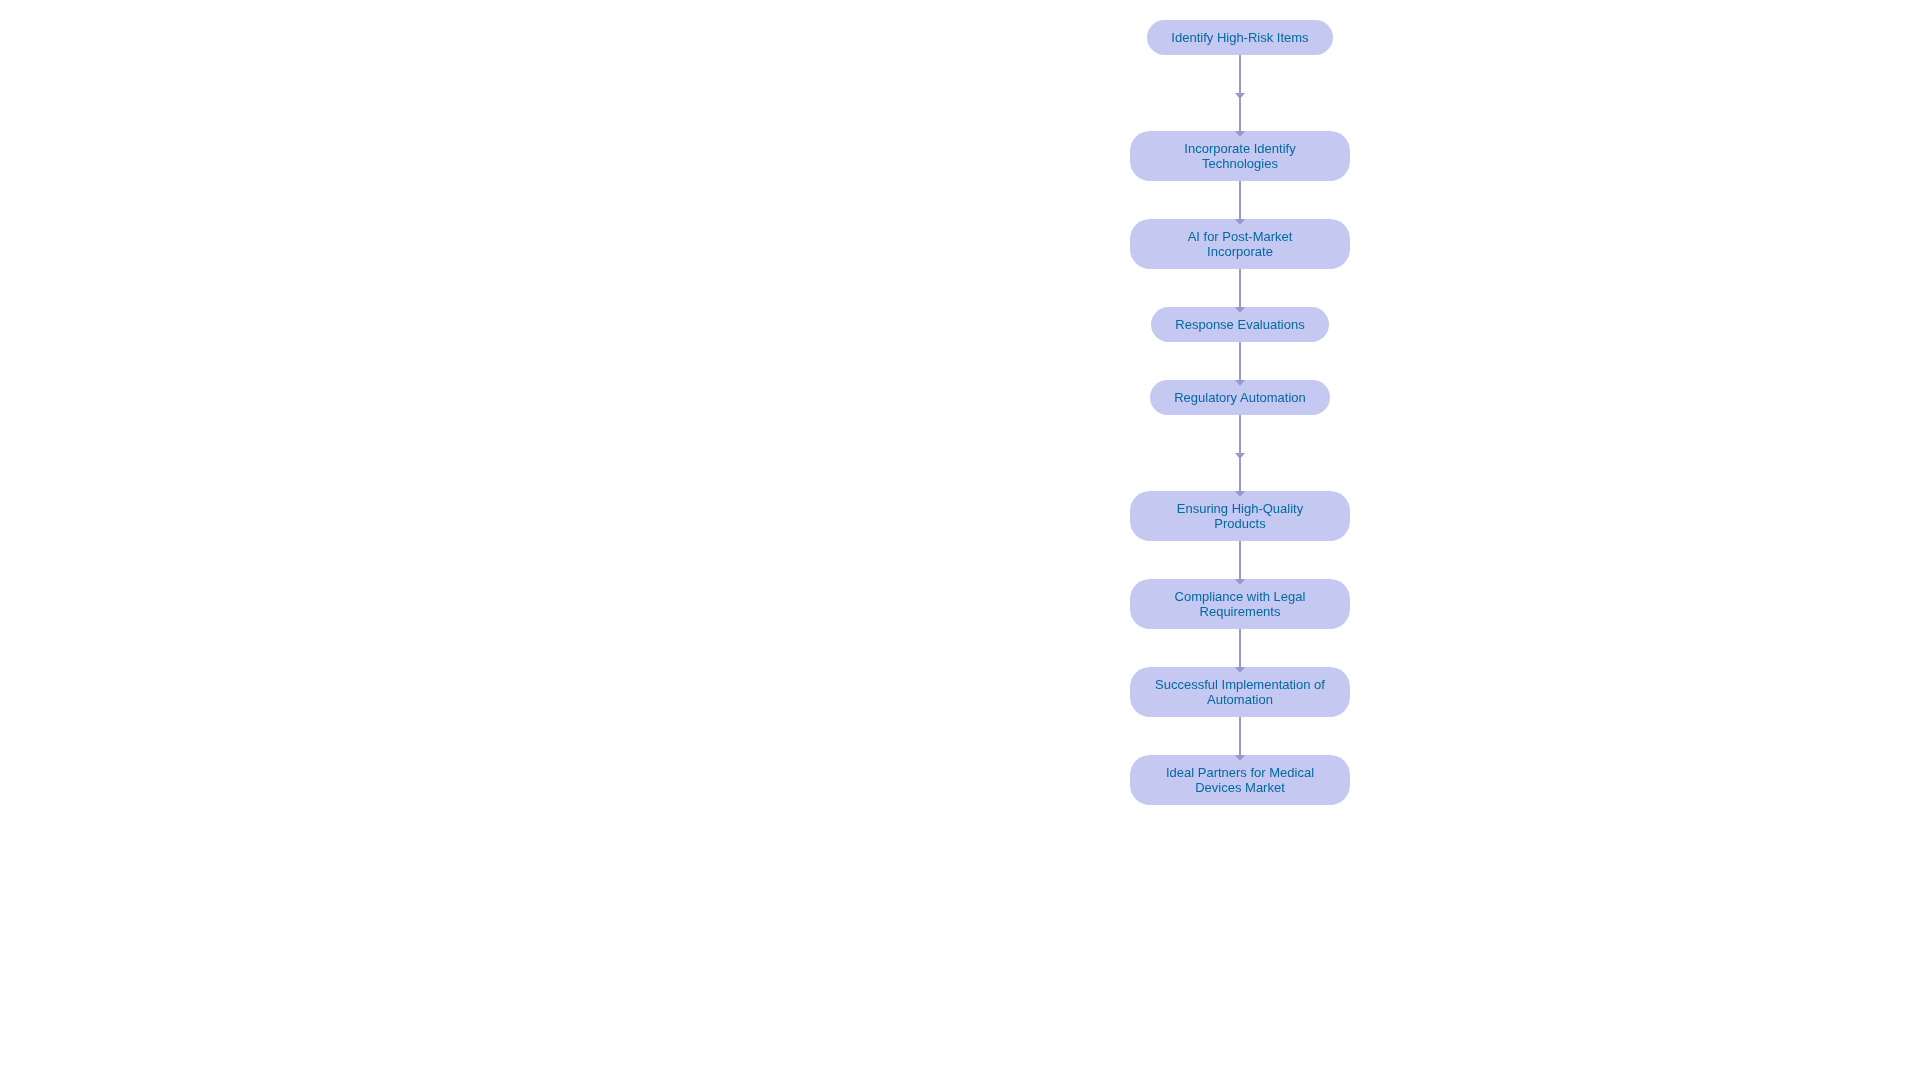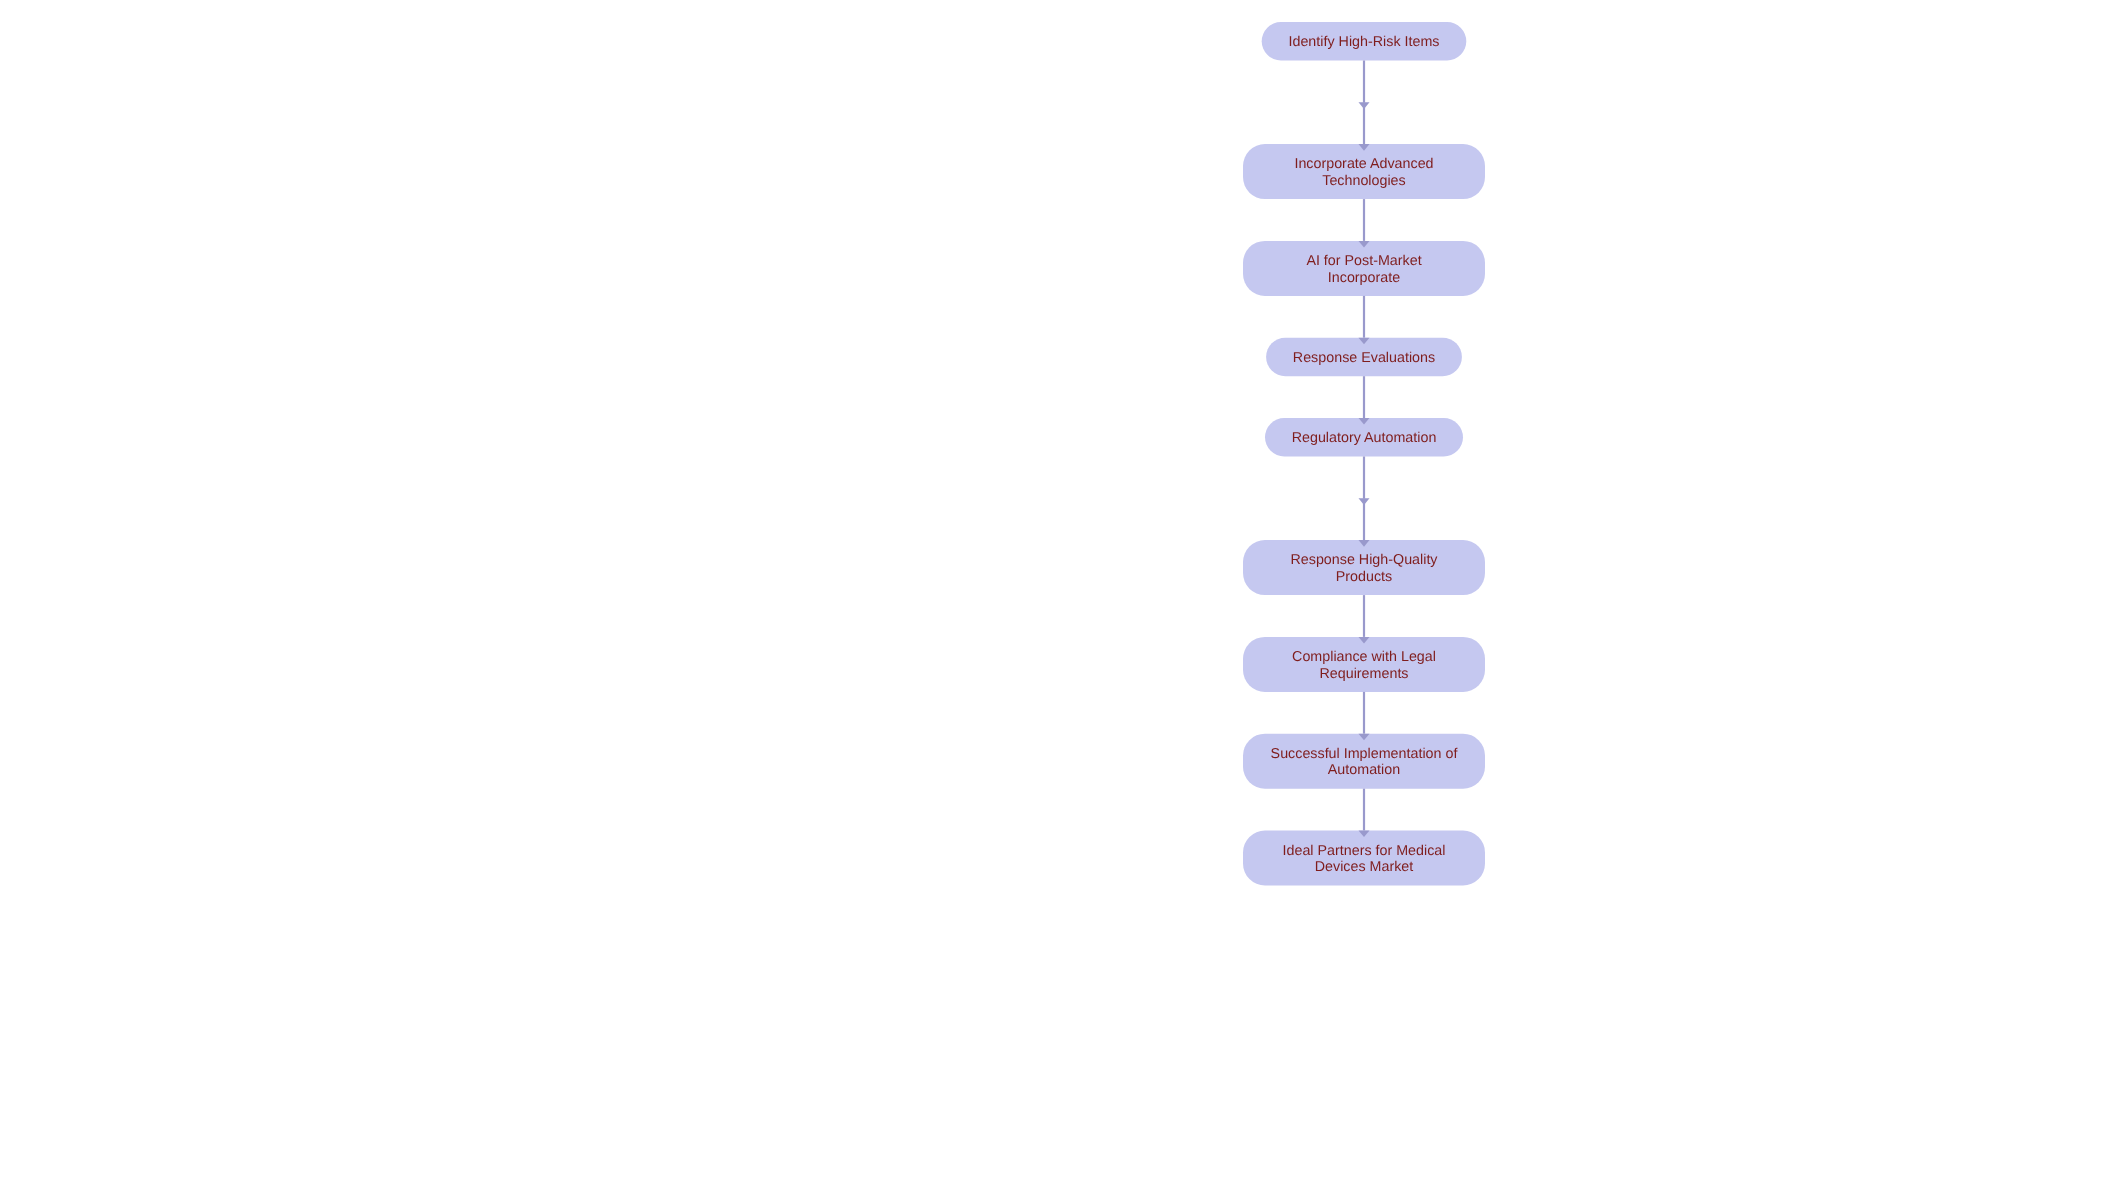--- a/index.html
+++ b/index.html
@@ -27,21 +27,21 @@
       margin-left: 560px;
     }
 
     .flow-node {
       background-color: #c5c8f0;
       border-radius: 20px;
       padding: 10px 24px;
       text-align: center;
       font-size: 13px;
       font-weight: 400;
-      color: #7f1d1d;
+      color: #0369a1;
       min-width: 170px;
       max-width: 220px;
       cursor: default;
       user-select: none;
     }
 
     .flow-connector {
       width: 2px;
       height: 38px;
       background-color: #9999cc;
@@ -61,29 +61,29 @@
       border-top: 6px solid #9999cc;
     }
   </style>
 </head>
 <body>
 
 <div class="flowchart-container">
 <div class="flow-node">Identify High-Risk Items</div>
     <div class="flow-connector"></div>
     <div class="flow-connector"></div>
-    <div class="flow-node">Incorporate Advanced Technologies</div>
+    <div class="flow-node">Incorporate Identify Technologies</div>
     <div class="flow-connector"></div>
     <div class="flow-node">AI for Post-Market Incorporate</div>
     <div class="flow-connector"></div>
     <div class="flow-node">Response Evaluations</div>
     <div class="flow-connector"></div>
     <div class="flow-node">Regulatory Automation</div>
     <div class="flow-connector"></div>
     <div class="flow-connector"></div>
-    <div class="flow-node">Response High-Quality Products</div>
+    <div class="flow-node">Ensuring High-Quality Products</div>
     <div class="flow-connector"></div>
     <div class="flow-node">Compliance with Legal Requirements</div>
     <div class="flow-connector"></div>
     <div class="flow-node">Successful Implementation of Automation</div>
     <div class="flow-connector"></div>
     <div class="flow-node">Ideal Partners for Medical Devices Market</div>
   </div>
 
 </body></html>

